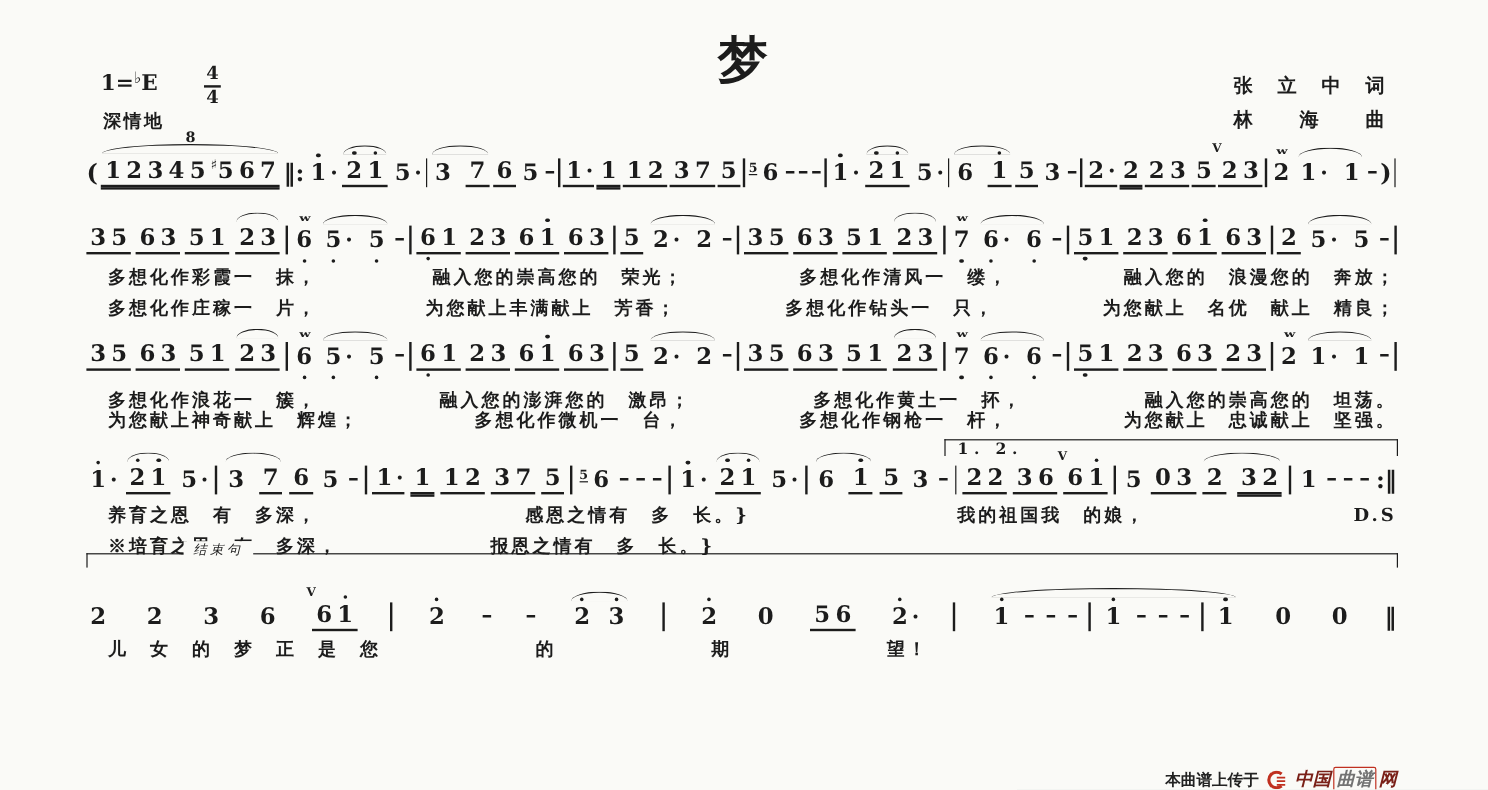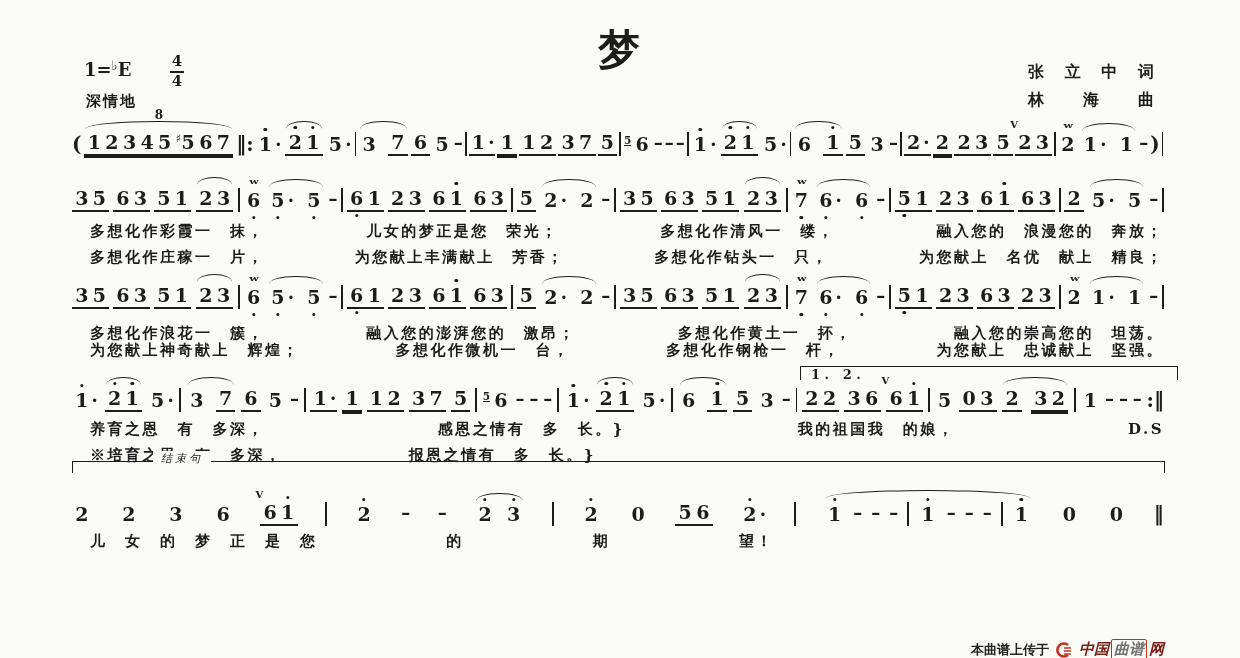--- a/index.html
+++ b/index.html
@@ -42,21 +42,21 @@
   .sys{font-size:20px;font-weight:700;padding-bottom:2px;line-height:1;}
   .paren{font-size:20px;font-weight:700;padding-bottom:2px;line-height:1;}
   .dash{font-size:18px;font-weight:700;line-height:1;padding-bottom:4px;}
   .slur{position:relative;display:inline-flex;align-items:flex-end;gap:9px;padding:0 1px;}
   .slur::before{content:"";position:absolute;left:2px;right:2px;top:-12px;height:7px;
         border-top:1.7px solid #1c1c1c;border-radius:50% 50% 0 0/100% 100% 0 0;}
   .slur-label{position:absolute;top:-25px;left:50%;transform:translateX(-50%);
         font-size:12px;font-weight:700;}
   
   .volta{position:absolute;left:787px;top:366px;width:376px;height:13px;
-         border-top:1.8px solid #1c1c1c;border-left:1.8px solid #1c1c1c;border-right:1.8px solid #1c1c1c;margin-left:13px;}
+         border-top:1.8px solid #1c1c1c;border-left:1.8px solid #1c1c1c;border-right:1.8px solid #1c1c1c;}
   .volta span{position:absolute;left:10px;top:0px;font-size:13px;font-weight:700;white-space:pre;}
   .endbracket{position:absolute;left:72px;top:461px;width:1091px;height:11px;
          border-top:1.8px solid #1c1c1c;border-left:1.8px solid #1c1c1c;border-right:1.8px solid #1c1c1c;}
   .endbracket span{position:absolute;left:80px;top:-11px;font-size:11px;font-weight:400;
          font-style:italic;background:#fafaf7;padding:0 8px;letter-spacing:3px;}
   
   .lyr{position:absolute;left:74px;width:1090px;display:flex;justify-content:space-between;
        font-size:15px;font-weight:600;letter-spacing:2.5px;}
   .lyr > span{white-space:pre;margin-left:16px;}
   .r1a{top:222px;} .r1b{top:248px;text-align:right;} .r2a{top:324px;} .r2b{top:341px;}
@@ -367,21 +367,21 @@
         </span>
         <span class="note">
           <span class="d">5</span>
         </span>
       </span>
       <span class="dash">–</span>
       <span class="bl"></span>
     </div>
   <div class="lyr r1a">
       <span>多想化作彩霞一　抹，</span>
-      <span>儿女的梦正是您　荣光；</span>
+      <span>融入您的崇高您的　荣光；</span>
       <span>多想化作清风一　缕，</span>
       <span>融入您的　浪漫您的　奔放；</span>
     </div>
   <div class="lyr r1b">
       <span>多想化作庄稼一　片，</span>
       <span>为您献上丰满献上　芳香；</span>
       <span>多想化作钻头一　只，</span>
       <span>为您献上　名优　献上　精良；</span>
     </div>
 

